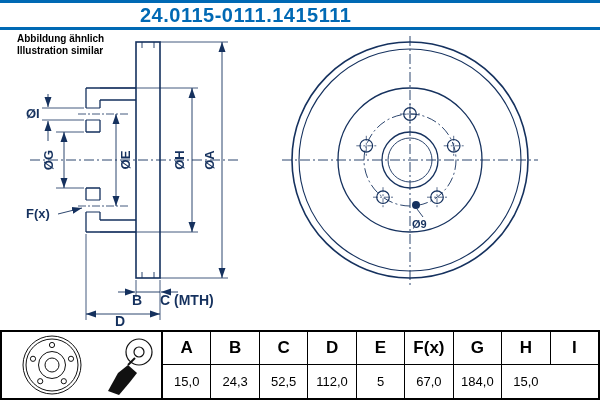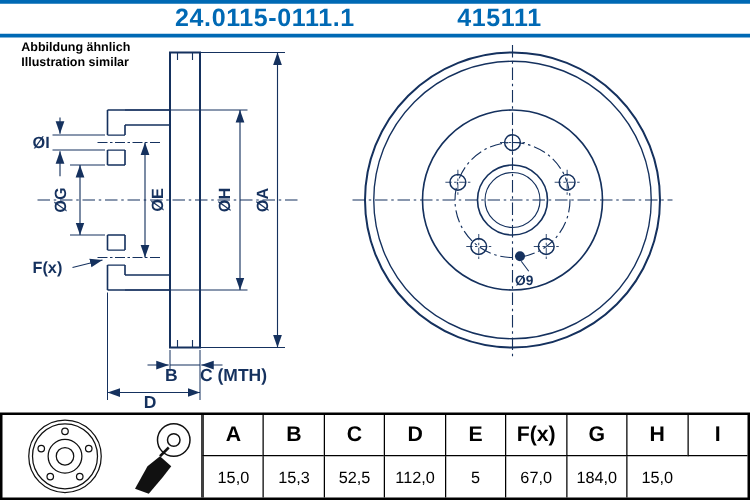--- a/index.html
+++ b/index.html
@@ -7,21 +7,21 @@
   .page { width: 600px; height: 400px; position: relative; background: #fff; overflow: hidden; }
 
   
   .header {
     height: 30px;
     border-top: 3px solid #0069b4;
     border-bottom: 3px solid #0069b4;
     display: flex; align-items: center;
   }
   .header .part { margin-left: 140px; }
-  .header .ref  { margin-left: 82px; }
+  .header .ref  { }
   .header span {
     color: #0069b4; font-weight: bold; font-size: 20px; letter-spacing: .5px;
     font-family: "Liberation Sans", sans-serif;
   }
 
   
   .note {
     position: absolute; top: 33px; left: 17px;
     font-size: 10px; font-weight: bold; line-height: 11.5px; color: #000;
   }
@@ -183,21 +183,21 @@
     <div class="th">B</div>
     <div class="th">C</div>
     <div class="th">D</div>
     <div class="th">E</div>
     <div class="th">F(x)</div>
     <div class="th">G</div>
     <div class="th">H</div>
     <div class="th">I</div>
 
     <div class="td">15,0</div>
-    <div class="td">15,3</div>
+    <div class="td">24,3</div>
     <div class="td">52,5</div>
     <div class="td">112,0</div>
     <div class="td">5</div>
     <div class="td">67,0</div>
     <div class="td">184,0</div>
     <div class="td">15,0</div>
   </div>
 
 </div>
 

